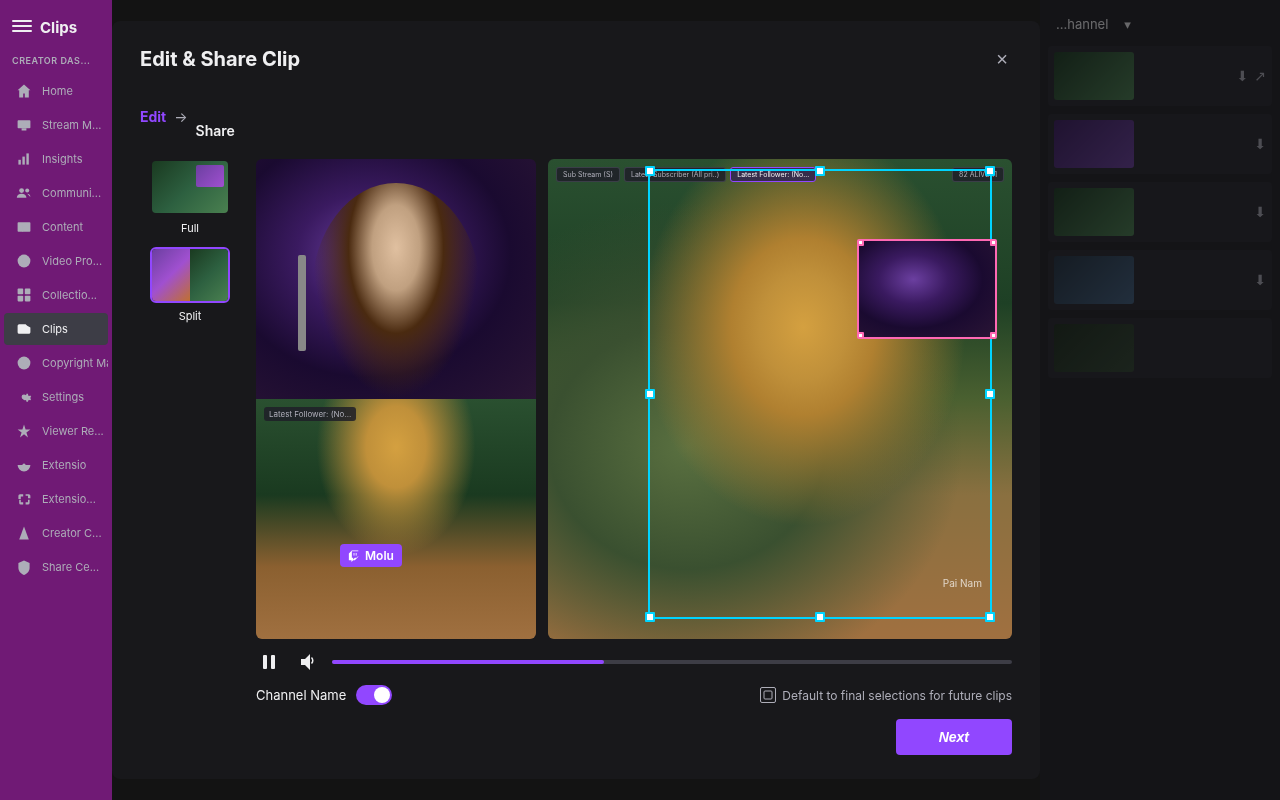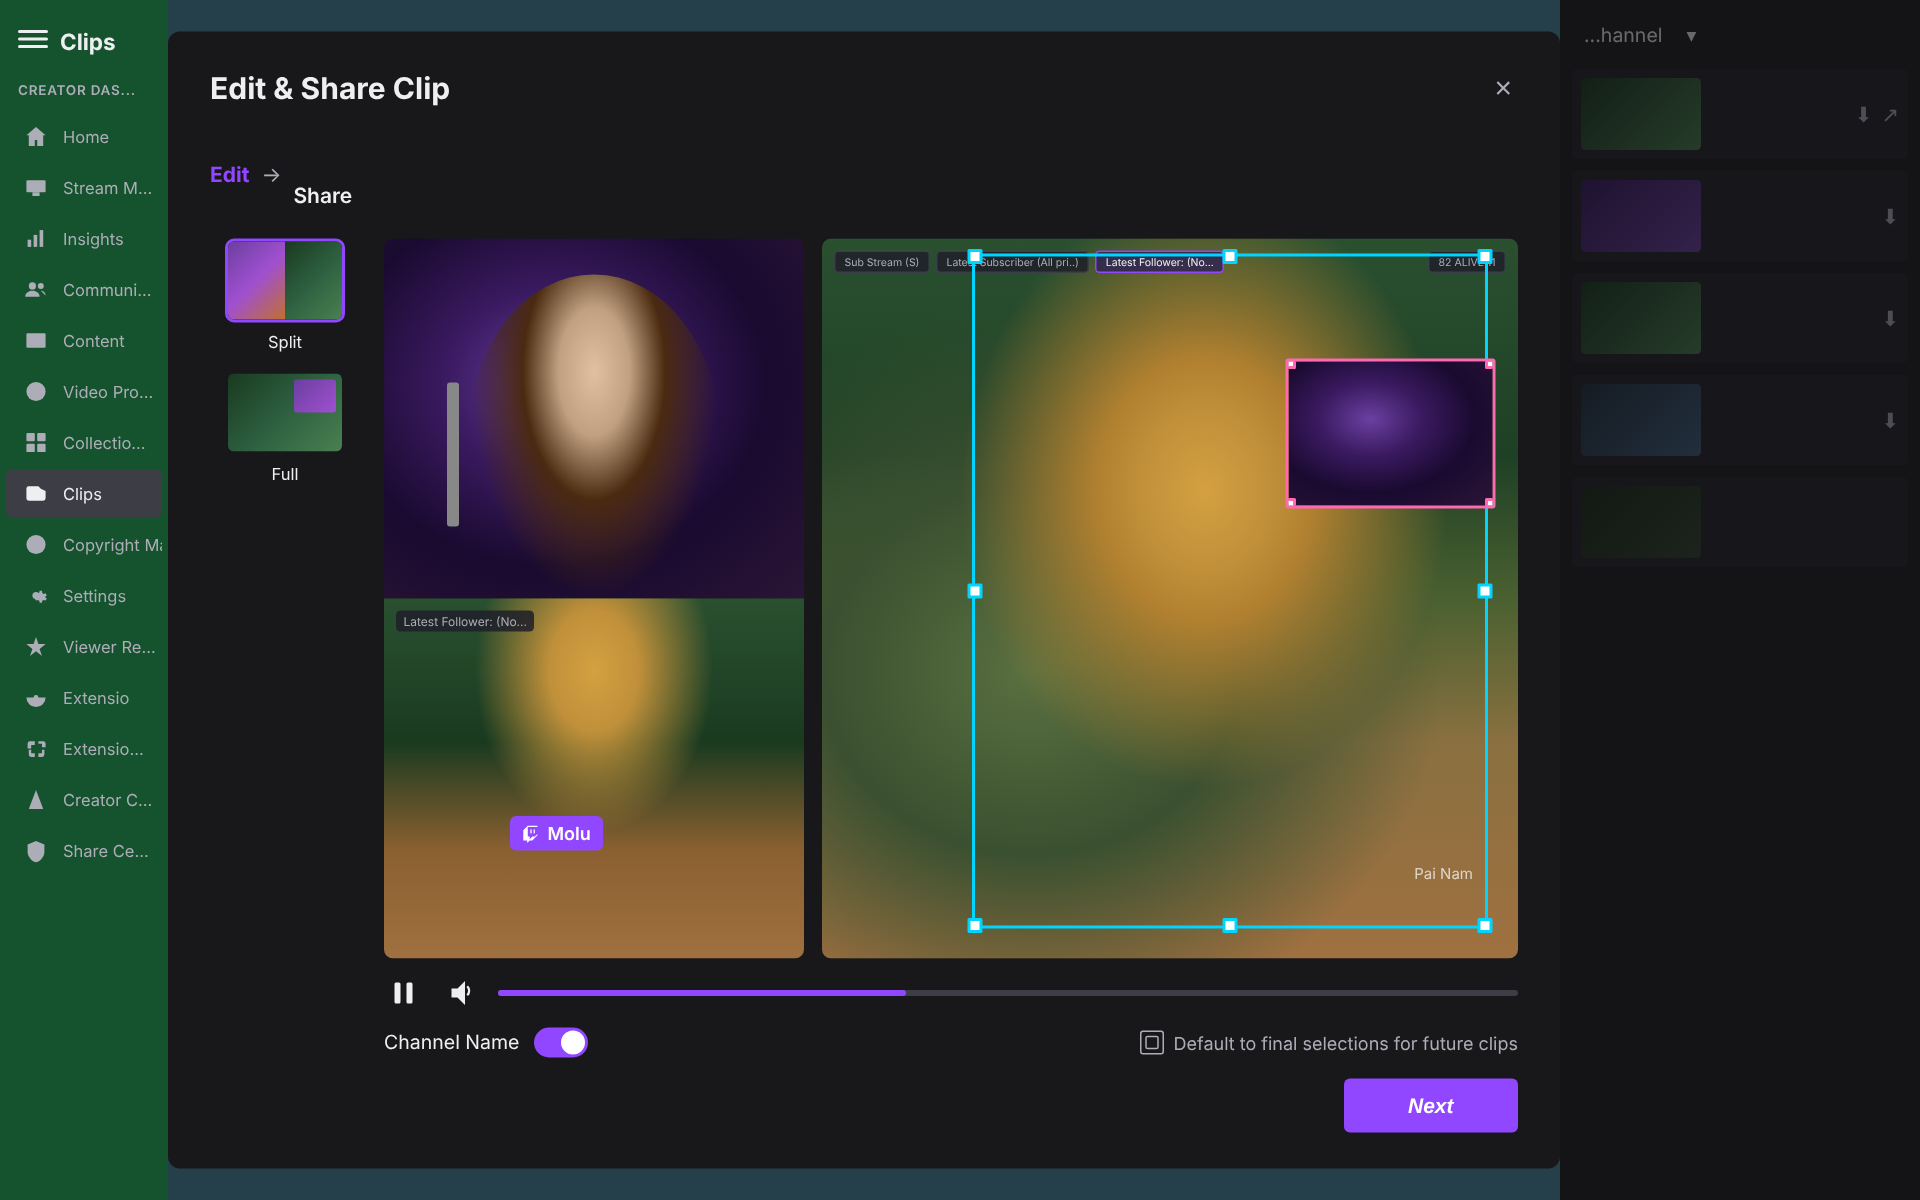--- a/index.html
+++ b/index.html
@@ -9,21 +9,21 @@
       background: #0e0e10;
       font-family: 'Inter', Arial, sans-serif;
       color: #efeff1;
       overflow: hidden;
       display: flex;
     }
 
     
     .sidebar {
       width: 112px;
-      background: #14532d;
+      background: #701a75;
       height: 100%;
       display: flex;
       flex-direction: column;
       padding: 8px 0;
       flex-shrink: 0;
       z-index: 1;
     }
     .sidebar-header {
       display: flex;
       align-items: center;
@@ -70,21 +70,21 @@
       white-space: nowrap;
       overflow: hidden;
     }
     .nav-item.active { background: #3d3d46; color: #efeff1; }
     .nav-item svg { flex-shrink: 0; width: 16px; height: 16px; fill: currentColor; }
     .nav-item-label { font-size: 11px; }
 
     
     .main-content {
       flex: 1;
-      background: #7dd3fc;
+      background: #404040;
       height: 100%;
       position: relative;
     }
 
     
     .modal-overlay {
       position: absolute;
       inset: 0;
       background: rgba(0,0,0,0.7);
       display: flex;
@@ -682,36 +682,36 @@
         <span class="breadcrumb-edit">Edit</span>
         <span class="breadcrumb-arrow">→</span>
         <span class="breadcrumb-share">Share</span>
       </div>
 
       <div class="edit-area">
 
         <div class="layout-selector">
 
           <div class="layout-option">
+            <div class="layout-thumb">
+              <div class="full-thumb">
+                <div class="full-thumb-overlay"></div>
+              </div>
+            </div>
+            <span class="layout-label">Full</span>
+          </div>
+
+          <div class="layout-option">
             <div class="layout-thumb selected">
               <div class="split-thumb">
                 <div class="split-thumb-left"></div>
                 <div class="split-thumb-right"></div>
               </div>
             </div>
             <span class="layout-label">Split</span>
-          </div>
-
-          <div class="layout-option">
-            <div class="layout-thumb">
-              <div class="full-thumb">
-                <div class="full-thumb-overlay"></div>
-              </div>
-            </div>
-            <span class="layout-label">Full</span>
           </div>
         </div>
 
         <div style="flex:1; display:flex; flex-direction:column; gap:10px;">
 
           <div class="preview-panels" style="position:relative;">
 
             <div class="left-preview">
 
               <div class="left-preview-top">

